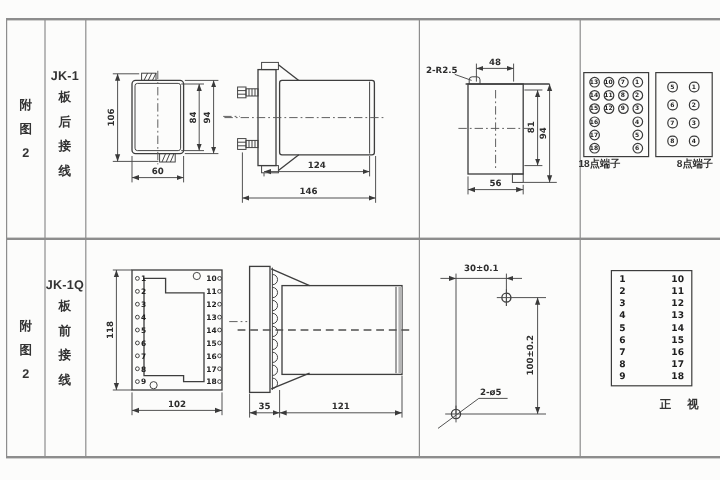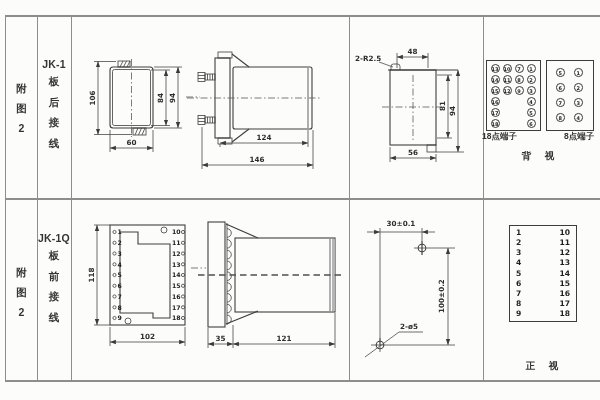--- a/index.html
+++ b/index.html
@@ -207,21 +207,20 @@
     <span class="t8c e0 f1">6</span>
     <span class="t8c e0 f2">7</span>
     <span class="t8c e0 f3">8</span>
     <span class="t8c e1 f0">1</span>
     <span class="t8c e1 f1">2</span>
     <span class="t8c e1 f2">3</span>
     <span class="t8c e1 f3">4</span>
   </div>
   <div class="tlabel" style="left:482px;top:131px;width:61px;">18点端子</div>
   <div class="tlabel" style="left:564px;top:131px;width:52px;">8点端子</div>
-  <div class="viewlabel" style="left:489px;top:150px;width:100px;">背　视</div>
 
   <div class="cnCol figcol" style="left:6px;top:262px;width:31px;">
     <span>附</span>
     <span>图</span>
     <span>2</span>
   </div>
   <div class="cnCol" style="left:38px;top:232px;width:32px;">
     <span class="model">JK-1Q</span>
     <span class="wirecol cnCol" style="position:static">
       <span>板</span>
@@ -372,15 +371,15 @@
       </div>
     <div class="frow">
         <span>8</span>
         <span>17</span>
       </div>
     <div class="frow">
         <span>9</span>
         <span>18</span>
       </div>
   </div>
-  <div class="viewlabel" style="left:509px;top:331px;width:68px;margin-top:29px;">正　视</div>
+  <div class="viewlabel" style="left:533px;top:331px;width:68px;">正　视</div>
 
 </div>
 
 </body></html>

